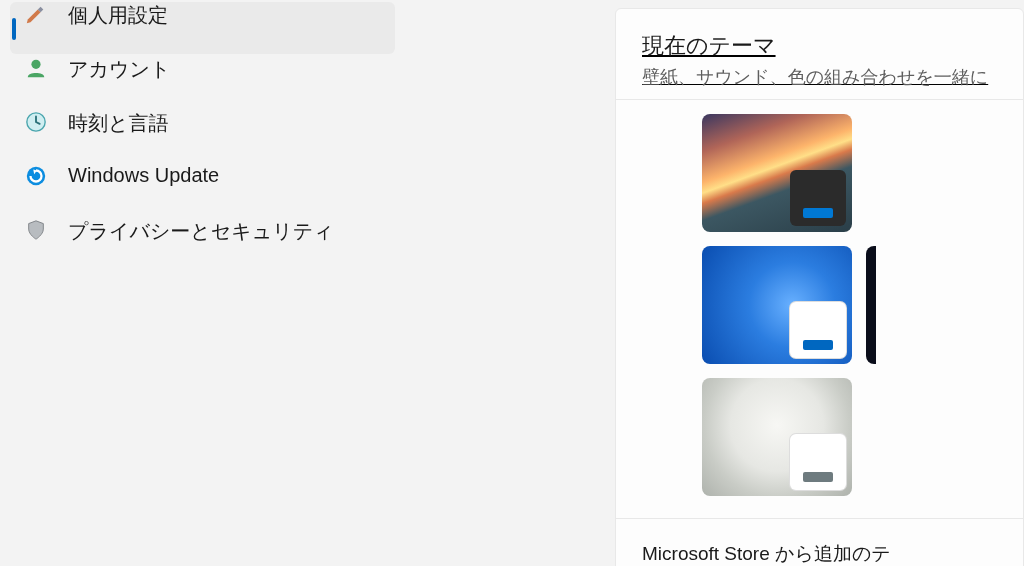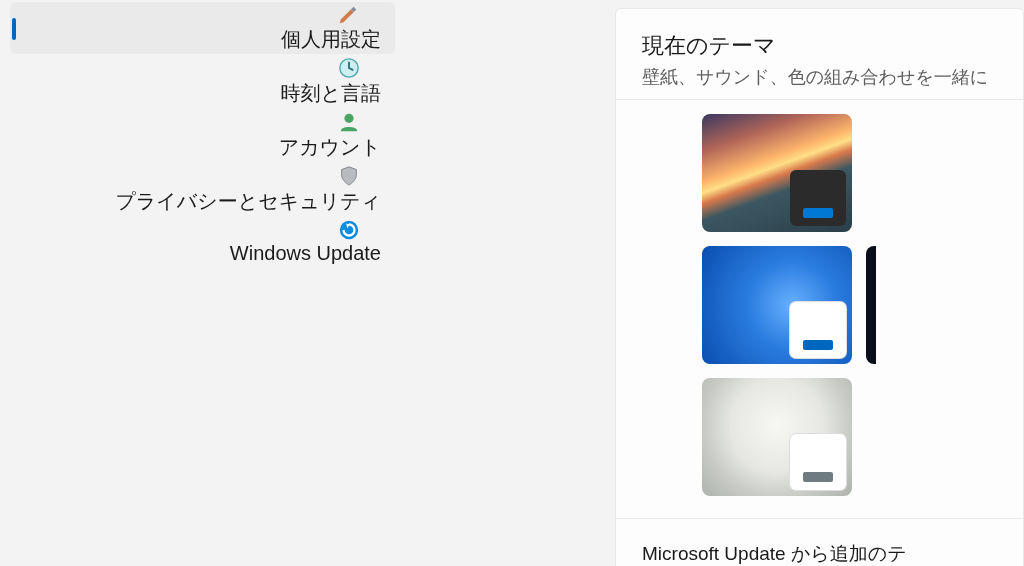--- a/index.html
+++ b/index.html
@@ -11,28 +11,27 @@
       overflow: hidden;
       display: flex;
     }
     .sidebar {
       width: 405px;
       padding: 0 10px;
       flex-shrink: 0;
     }
     .sidebar-item {
       display: flex;
-      align-items: flex-end;
+      align-items: flex-start;
       height: 52px;
       padding: 0 14px;
       border-radius: 6px;
       cursor: pointer;
       position: relative;
       margin: 2px 0;
-      flex-direction: column;
     }
     .sidebar-item.active {
       background: #eaeaea;
     }
     .sidebar-item.active::before {
       content: "";
       position: absolute;
       left: 2px;
       top: 16px;
       width: 4px;
@@ -61,20 +60,21 @@
     .card {
       background: #fdfdfd;
       border: 1px solid #e8e8e8;
       border-radius: 6px;
       margin-left: 0;
       margin-top: 8px;
       overflow: hidden;
     }
     .card-header {
       padding: 22px 26px 10px 26px;
+      text-decoration: underline;
     }
     .card-title {
       font-size: 22px;
       font-weight: 400;
       color: #1a1a1a;
       margin-bottom: 4px;
     }
     .card-sub {
       font-size: 18px;
       color: #5e5e5e;
@@ -143,57 +143,57 @@
           <path d="M14 7 L17 4 L20 7 L17 10 Z" fill="#8a8fa0"></path>
         </svg>
     </span>
     <span class="sb-label">個人用設定</span>
   </div>
 
 
   <div class="sidebar-item">
     <span class="sb-icon">
       <svg viewBox="0 0 24 24" width="22" height="22">
+          <circle cx="12" cy="8" r="5" fill="#4aa564"></circle>
+          <path d="M3 22 C3 16 21 16 21 22 Z" fill="#4aa564"></path>
+        </svg>
+    </span>
+    <span class="sb-label">アカウント</span>
+  </div>
+
+  <div class="sidebar-item">
+    <span class="sb-icon">
+      <svg viewBox="0 0 24 24" width="22" height="22">
           <circle cx="12" cy="12" r="10" fill="#cfeef1" stroke="#4aa5ad" stroke-width="1.5"></circle>
           <path d="M12 6 L12 12 L16 14" stroke="#2a7078" stroke-width="2" fill="none" stroke-linecap="round"></path>
         </svg>
     </span>
     <span class="sb-label">時刻と言語</span>
   </div>
 
-  <div class="sidebar-item">
-    <span class="sb-icon">
-      <svg viewBox="0 0 24 24" width="22" height="22">
-          <circle cx="12" cy="8" r="5" fill="#4aa564"></circle>
-          <path d="M3 22 C3 16 21 16 21 22 Z" fill="#4aa564"></path>
-        </svg>
-    </span>
-    <span class="sb-label">アカウント</span>
-  </div>
-
-
-
-  <div class="sidebar-item">
-    <span class="sb-icon">
-      <svg viewBox="0 0 24 24" width="22" height="22">
-          <path d="M12 2 L20 5 L20 11 C20 17 12 22 12 22 C12 22 4 17 4 11 L4 5 Z" fill="#b8bcc0" stroke="#7d8185" stroke-width="1"></path>
-        </svg>
-    </span>
-    <span class="sb-label">プライバシーとセキュリティ</span>
-  </div>
+
 
   <div class="sidebar-item">
     <span class="sb-icon">
       <svg viewBox="0 0 24 24" width="22" height="22">
           <circle cx="12" cy="12" r="10" fill="#0c8de0"></circle>
           <path d="M12 6 A6 6 0 1 1 6 12" stroke="#fff" stroke-width="2.5" fill="none"></path>
           <path d="M9 5 L13 6 L10 10 Z" fill="#fff"></path>
         </svg>
     </span>
     <span class="sb-label">Windows Update</span>
+  </div>
+
+  <div class="sidebar-item">
+    <span class="sb-icon">
+      <svg viewBox="0 0 24 24" width="22" height="22">
+          <path d="M12 2 L20 5 L20 11 C20 17 12 22 12 22 C12 22 4 17 4 11 L4 5 Z" fill="#b8bcc0" stroke="#7d8185" stroke-width="1"></path>
+        </svg>
+    </span>
+    <span class="sb-label">プライバシーとセキュリティ</span>
   </div>
 
 </div>
 
 <div class="main" style="padding-left:210px;">
 
   <div class="card">
     <div class="card-header">
       <div class="card-title">現在のテーマ</div>
       <div class="card-sub">壁紙、サウンド、色の組み合わせを一緒に</div>
@@ -212,17 +212,17 @@
         </div>
         <div class="theme-tile t4"></div>
         <div class="theme-tile t3">
           <div class="tile-overlay light">
               <div class="taskbar-dot"></div>
             </div>
         </div>
       </div>
     </div>
     <div class="card-footer">
-      <span>Microsoft Update から追加のテ</span>
+      <span>Microsoft Store から追加のテ</span>
     </div>
   </div>
 
 </div>
 
 </body></html>

